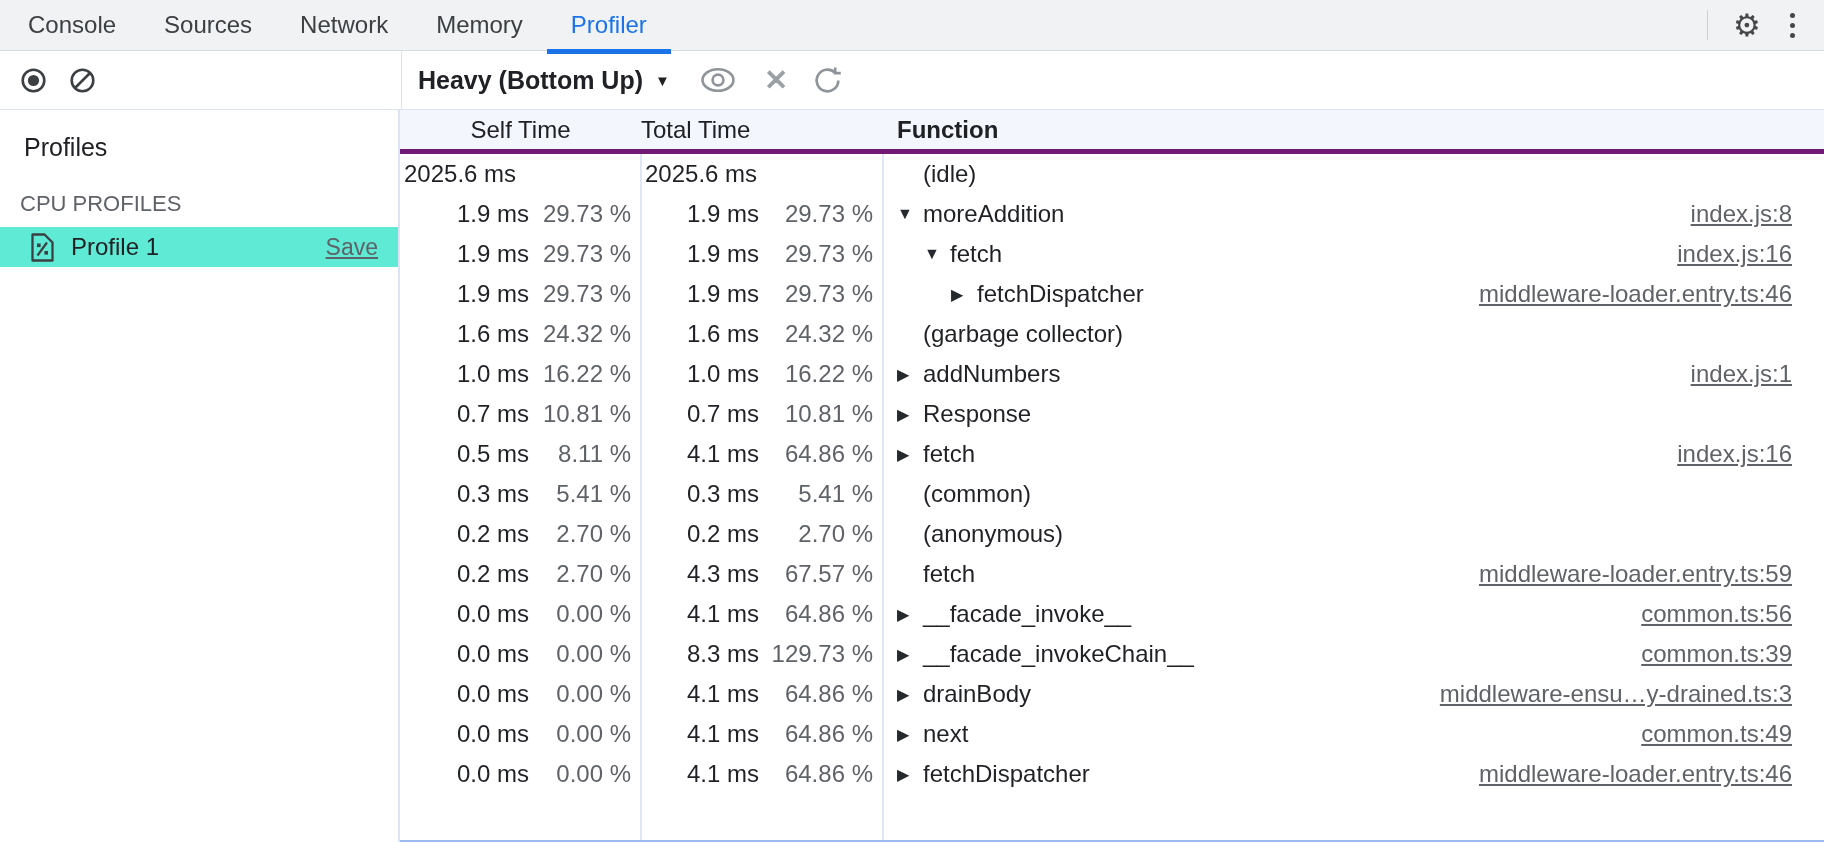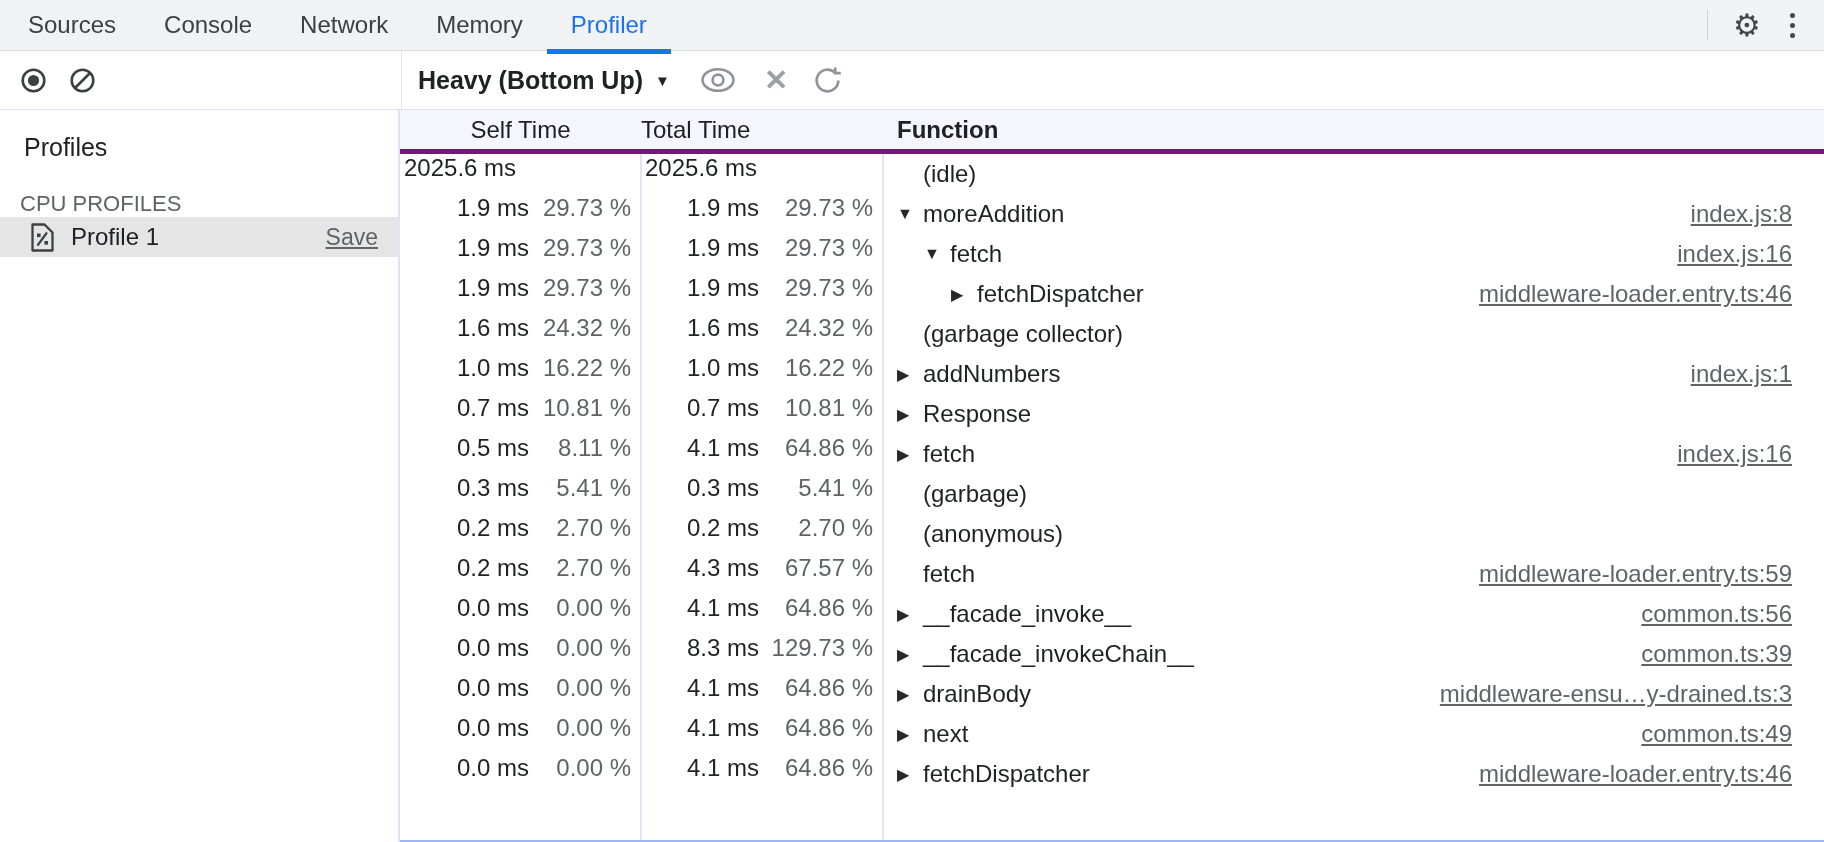--- a/index.html
+++ b/index.html
@@ -44,40 +44,40 @@
   .eye-btn { margin-left:28px; }
   .x-btn { margin-left:26px; font-size:29px; color:#9aa0a6; line-height:1; }
   .refresh-btn { margin-left:24px; }
 
   
   .content { display:flex; height:735px; position:relative; }
 
   .sidebar { width:400px; border-right:2px solid #dbe3f4; background:#fff; }
   .sb-heading { margin:23px 0 0 24px; font-size:25px; line-height:29px; color:#202124; }
   .sb-section { margin:29px 0 0 20px; font-size:22px; line-height:26px; color:#5f6368; }
-  .sb-profile { margin-top:0; height:40px; background:#e5e5e5;
+  .sb-profile { margin-top:10px; height:40px; background:#5eead4;
                 display:flex; align-items:center; gap:16px;
                 padding:0 20px 0 30px; font-size:24px; color:#202124; }
   .sb-profile .pname { flex:1; }
   .save-link { font-size:23px; color:#5f6368; text-decoration:underline; cursor:pointer; }
 
   
   .main { flex:1; position:relative; background:#fff; }
   .vline { position:absolute; top:0; bottom:0; width:2px; background:#dfe7f7; z-index:1; }
   .vline.v1 { left:240px; } .vline.v2 { left:482px; }
 
   .grid-header { height:44px; background:#f3f6fc; border-bottom:5px solid #701a75;
                  display:flex; align-items:center; font-size:24px; color:#202124;
                  position:relative; z-index:2; }
   .gh-self { width:241px; text-align:center; }
   .gh-total { width:242px; }
   .gh-func { flex:1; padding-left:14px;font-weight:bold; }
 
   .grid-body { position:relative; z-index:2; }
-  .row { display:flex; height:40px; font-size:24px; }
+  .row { display:flex; align-items:center; height:40px; font-size:24px; }
   .c-self, .c-total { display:flex; align-items:baseline; }
   .c-self { width:241px; } .c-total { width:242px; }
   .ms { flex:1; text-align:right; color:#1f2124; white-space:nowrap; }
   .pct { text-align:right; color:#5f6368; white-space:nowrap; }
   .c-self .pct { width:112px; padding-right:10px; }
   .c-total .pct { width:124px; padding-right:10px; }
   .row.align-left .ms { text-align:left; padding-left:4px; }
 
   .c-func { flex:1; display:flex; align-items:center; padding-left:14px; padding-right:32px; min-width:0; }
   .indent { flex:none; }
@@ -85,22 +85,22 @@
   .fname { white-space:nowrap; color:#1f2124; }
   .flink { margin-left:auto; color:#5f6368; text-decoration:underline; white-space:nowrap; cursor:pointer; }
 
   .bottom-bar { position:absolute; left:0; right:0; bottom:0; height:5px;
                 background:#9cb9f0; z-index:3; }
 </style>
 </head>
 <body>
 
 <div class="tabbar">
+  <div class="tab">Console</div>
   <div class="tab">Sources</div>
-  <div class="tab">Console</div>
   <div class="tab">Network</div>
   <div class="tab">Memory</div>
   <div class="tab active">
     <span>Profiler</span>
     <div class="tab-underline"></div>
   </div>
   <div class="tabbar-right">
     <div class="tb-divider"></div>
     <div class="gear-btn">
       <span>⚙</span>
@@ -322,21 +322,21 @@
       <span class="ms self-ms">0.3 ms</span>
       <span class="pct self-pct">5.41 %</span>
     </div>
     <div class="c-total">
       <span class="ms total-ms">0.3 ms</span>
       <span class="pct total-pct">5.41 %</span>
     </div>
     <div class="c-func">
       <span class="indent" style="width: 0px;"></span>
       <span class="arrow"></span>
-      <span class="fname">(garbage)</span>
+      <span class="fname">(common)</span>
 
     </div>
   </div>
 
   <div class="row">
     <div class="c-self">
       <span class="ms self-ms">0.2 ms</span>
       <span class="pct self-pct">2.70 %</span>
     </div>
     <div class="c-total">

